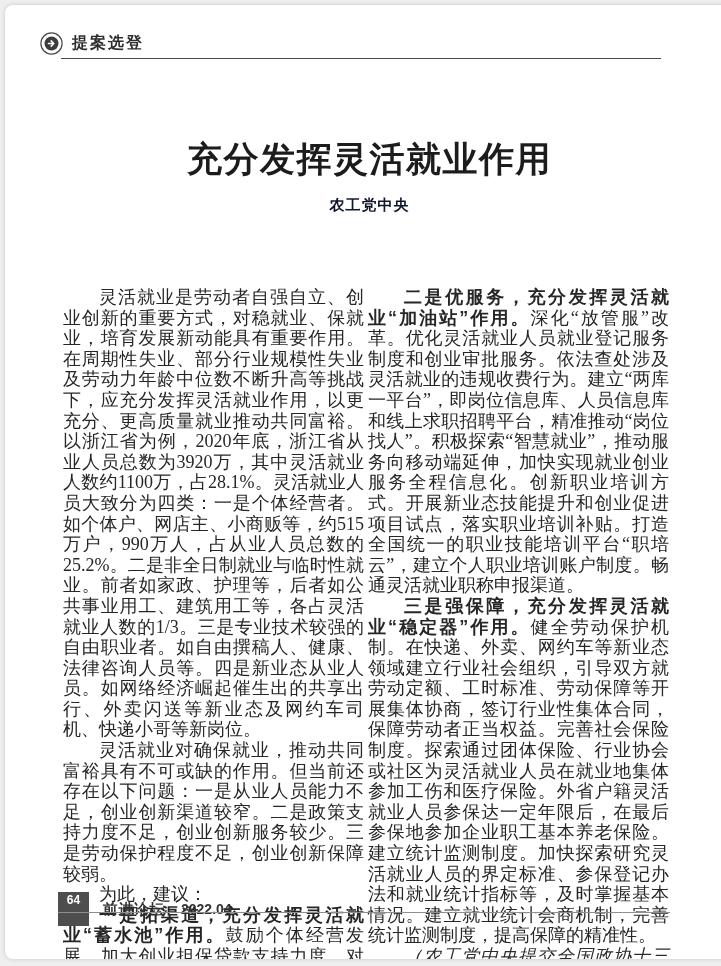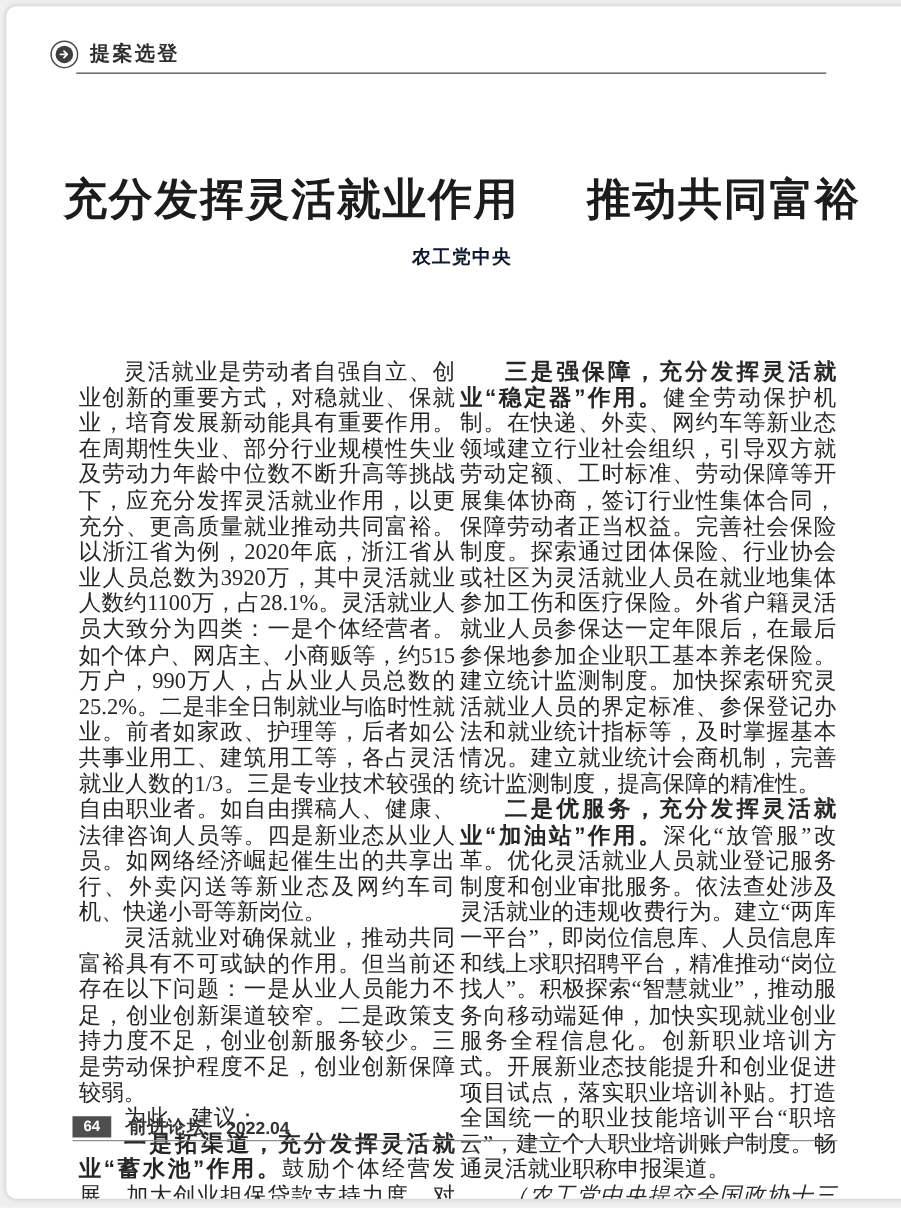--- a/index.html
+++ b/index.html
@@ -108,21 +108,21 @@
     position: absolute;
     top: 887px;
     left: 53px;
     width: 614px;
     display: flex;
     align-items: center;
   }
   .page-num {
     display: inline-block;
     min-width: 31px;
-    height: 17px;
+    height: 34px;
     background: #4e4e4e;
     color: #ffffff;
     font-family: "Liberation Sans", "DejaVu Sans", sans-serif;
     font-weight: 700;
     font-size: 12px;
     line-height: 17px;
     text-align: center;
   }
   .journal {
     font-family: "Liberation Sans", "DejaVu Sans", sans-serif;
@@ -161,35 +161,34 @@
         <path d="M8.4 11.5 h5.2 M11.2 8.9 l2.6 2.6 -2.6 2.6" fill="none" stroke="#ffffff" stroke-width="1.5" stroke-linecap="round" stroke-linejoin="round"></path>
       </svg>
     </span>
     <span class="section-label">提案选登</span>
   </div>
   <div class="header-rule"></div>
 
   <div class="title-block">
     <h1 class="article-title">
       <span>充分发挥灵活就业作用</span>
-      <span>推动共同富裕</span>
     </h1>
     <div class="author">农工党中央</div>
   </div>
 
   <div class="columns">
     <div class="col">
       <p class="para"><span>灵活就业是劳动者自强自立、创业创新的重要方式，对稳就业、保就业，培育发展新动能具有重要作用。在周期性失业、部分行业规模性失业及劳动力年龄中位数不断升高等挑战下，应充分发挥灵活就业作用，以更充分、更高质量就业推动共同富裕。以浙江省为例，2020年底，浙江省从业人员总数为3920万，其中灵活就业人数约1100万，占28.1%。灵活就业人员大致分为四类：一是个体经营者。如个体户、网店主、小商贩等，约515万户，990万人，占从业人员总数的25.2%。二是非全日制就业与临时性就业。前者如家政、护理等，后者如公共事业用工、建筑用工等，各占灵活就业人数的1/3。三是专业技术较强的自由职业者。如自由撰稿人、健康、法律咨询人员等。四是新业态从业人员。如网络经济崛起催生出的共享出行、外卖闪送等新业态及网约车司机、快递小哥等新岗位。</span></p>
       <p class="para"><span>灵活就业对确保就业，推动共同富裕具有不可或缺的作用。但当前还存在以下问题：一是从业人员能力不足，创业创新渠道较窄。二是政策支持力度不足，创业创新服务较少。三是劳动保护程度不足，创业创新保障较弱。</span></p>
       <p class="para"><span>为此，建议：</span></p>
       <p class="para"><strong class="lead">一是拓渠道，充分发挥灵活就业“蓄水池”作用。</strong><span>鼓励个体经营发展。加大创业担保贷款支持力度，对高校毕业生等开办个体经营给予税费减免。促进非全日制就业重点行业发展。推动保洁绿化、批发零售、建筑装修等行业提质扩容，支持以加盟形式发展品牌连锁便利店。增强养老、托幼、心理疏导等社区服务业的就业吸纳能力。</span></p>
     </div>
     <div class="col">
+      <p class="para"><strong class="lead">二是优服务，充分发挥灵活就业“加油站”作用。</strong><span>深化“放管服”改革。优化灵活就业人员就业登记服务制度和创业审批服务。依法查处涉及灵活就业的违规收费行为。建立“两库一平台”，即岗位信息库、人员信息库和线上求职招聘平台，精准推动“岗位找人”。积极探索“智慧就业”，推动服务向移动端延伸，加快实现就业创业服务全程信息化。创新职业培训方式。开展新业态技能提升和创业促进项目试点，落实职业培训补贴。打造全国统一的职业技能培训平台“职培云”，建立个人职业培训账户制度。畅通灵活就业职称申报渠道。</span></p>
       <p class="para"><strong class="lead">三是强保障，充分发挥灵活就业“稳定器”作用。</strong><span>健全劳动保护机制。在快递、外卖、网约车等新业态领域建立行业社会组织，引导双方就劳动定额、工时标准、劳动保障等开展集体协商，签订行业性集体合同，保障劳动者正当权益。完善社会保险制度。探索通过团体保险、行业协会或社区为灵活就业人员在就业地集体参加工伤和医疗保险。外省户籍灵活就业人员参保达一定年限后，在最后参保地参加企业职工基本养老保险。建立统计监测制度。加快探索研究灵活就业人员的界定标准、参保登记办法和就业统计指标等，及时掌握基本情况。建立就业统计会商机制，完善统计监测制度，提高保障的精准性。</span></p>
-      <p class="para"><strong class="lead">二是优服务，充分发挥灵活就业“加油站”作用。</strong><span>深化“放管服”改革。优化灵活就业人员就业登记服务制度和创业审批服务。依法查处涉及灵活就业的违规收费行为。建立“两库一平台”，即岗位信息库、人员信息库和线上求职招聘平台，精准推动“岗位找人”。积极探索“智慧就业”，推动服务向移动端延伸，加快实现就业创业服务全程信息化。创新职业培训方式。开展新业态技能提升和创业促进项目试点，落实职业培训补贴。打造全国统一的职业技能培训平台“职培云”，建立个人职业培训账户制度。畅通灵活就业职称申报渠道。</span></p>
       <p class="para note"><span>（农工党中央提交全国政协十三届五次会议提案，略有删减）</span></p>
     </div>
   </div>
 
   <div class="footer">
     <span class="page-num">64</span>
     <span class="journal">前进论坛</span>
     <span class="issue">2022.04</span>
   </div>
   <div class="footer-rule"></div>

